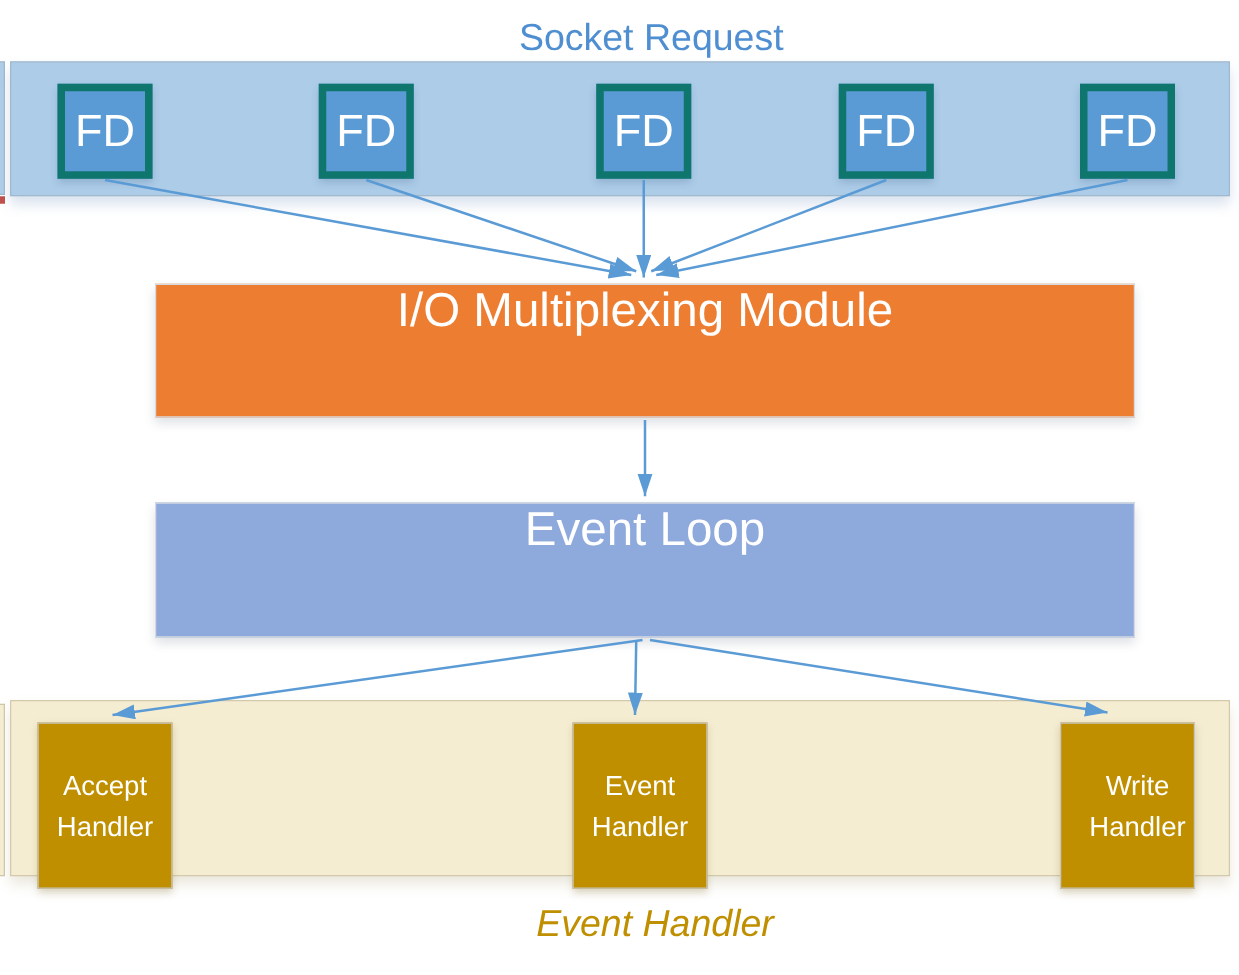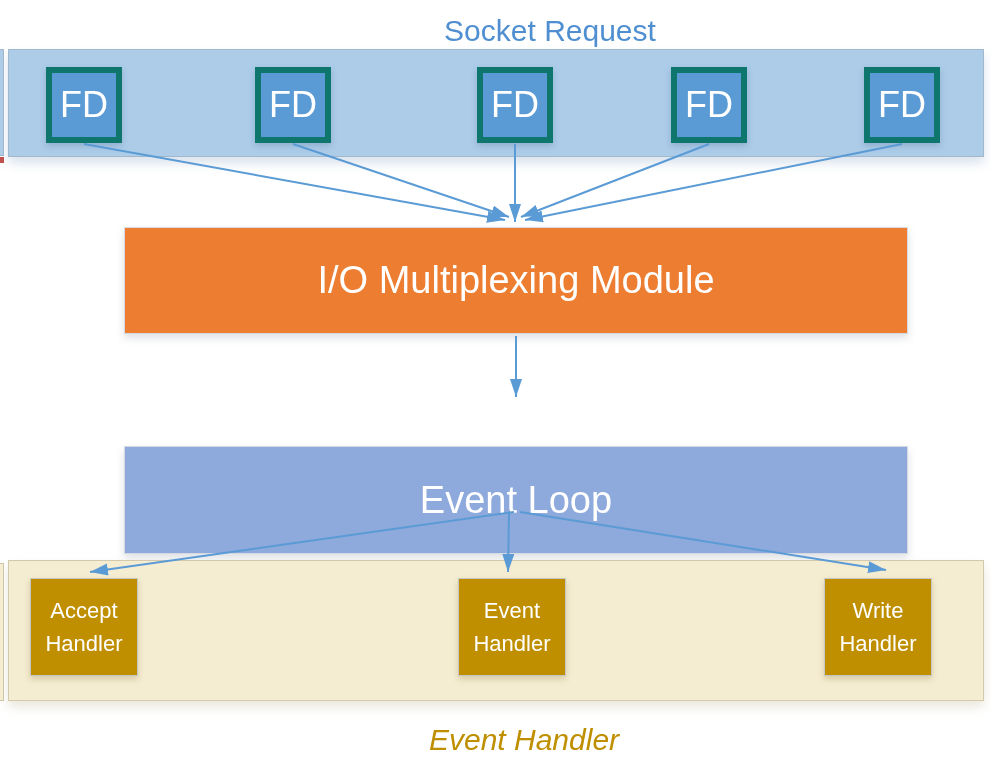--- a/index.html
+++ b/index.html
@@ -22,21 +22,21 @@
     width:991px;height:780px;
     background:#ffffff;
     overflow:hidden;
   }
   .title{
     position:absolute;
     transform:translateX(-50%);
     font-size:30px;
     white-space:nowrap;
   }
-  .title-top{left:521px;top:14px;color:var(--title-blue);margin-left:29px;}
+  .title-top{left:521px;top:14px;color:var(--title-blue);}
   .title-bottom{left:524px;top:723px;color:var(--title-gold);font-style:italic;}
   .band{
     position:absolute;
     left:8px;width:976px;
     border:1px solid rgba(150,160,170,0.45);
   }
   .band-blue{
     top:49px;height:108px;
     background:var(--band-blue);
     box-shadow:0 6px 10px rgba(120,150,190,0.28);
@@ -55,29 +55,29 @@
     color:#ffffff;
     font-size:36px;
     display:flex;align-items:center;justify-content:center;
     box-shadow:0 3px 6px rgba(60,90,130,0.25);
   }
   .module{
     position:absolute;
     left:124px;width:784px;height:107px;
     color:#ffffff;
     font-size:38px;
-    display:flex;align-items:center;justify-content:center;
+    display:flex;align-items:flex-start;justify-content:center;
     border:1px solid #D6DAE0;
     box-shadow:0 4px 8px rgba(90,100,120,0.20);
   }
   .module-io{top:227px;background:var(--orange);}
-  .module-loop{top:402px;height:108px;background:var(--event-loop-blue);margin-top:44px;}
+  .module-loop{top:402px;height:108px;background:var(--event-loop-blue);}
   .handler-box{
     position:absolute;
-    top:578px;width:108px;height:98px;
+    top:578px;width:108px;height:133px;
     background:var(--gold);
     border:1px solid #C6C6C6;
     color:#ffffff;
     font-size:22px;
     line-height:1.5;
     text-align:center;
     display:flex;align-items:center;justify-content:center;
     box-shadow:0 3px 6px rgba(120,95,20,0.25);
   }
   .handler-box span{display:block;width:90px;}
@@ -125,21 +125,21 @@
     <span>Event Loop</span>
   </div>
 
   <div class="band band-cream"></div>
   <div class="handler-box" style="left:30px;">
       <span>Accept Handler</span>
     </div>
   <div class="handler-box" style="left:458px;">
       <span>Event Handler</span>
     </div>
-  <div class="handler-box" style="left:824px;">
+  <div class="handler-box" style="left:848px;justify-content:flex-end;">
       <span>Write Handler</span>
     </div>
 
   <div class="title title-bottom">Event Handler</div>
 
   <div class="sliver sliver-blue"></div>
   <div class="sliver sliver-red"></div>
   <div class="sliver sliver-cream"></div>
 
   <svg class="arrows" viewBox="0 0 991 780">

